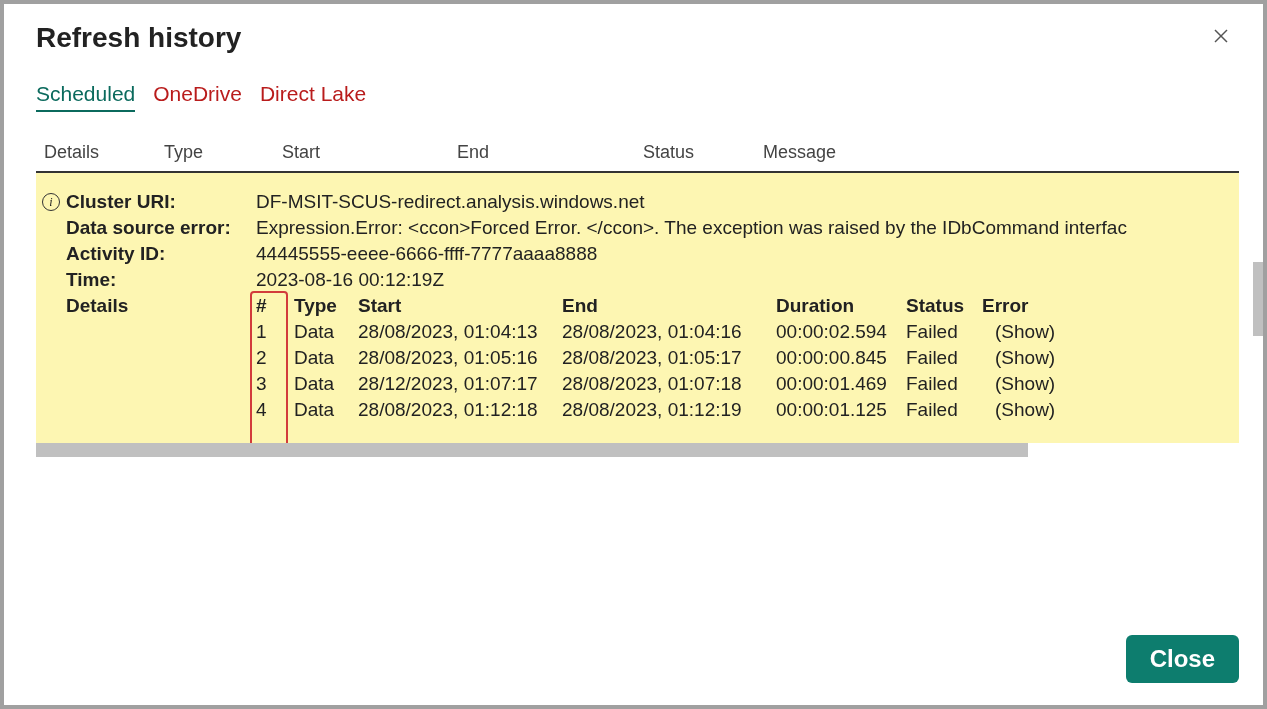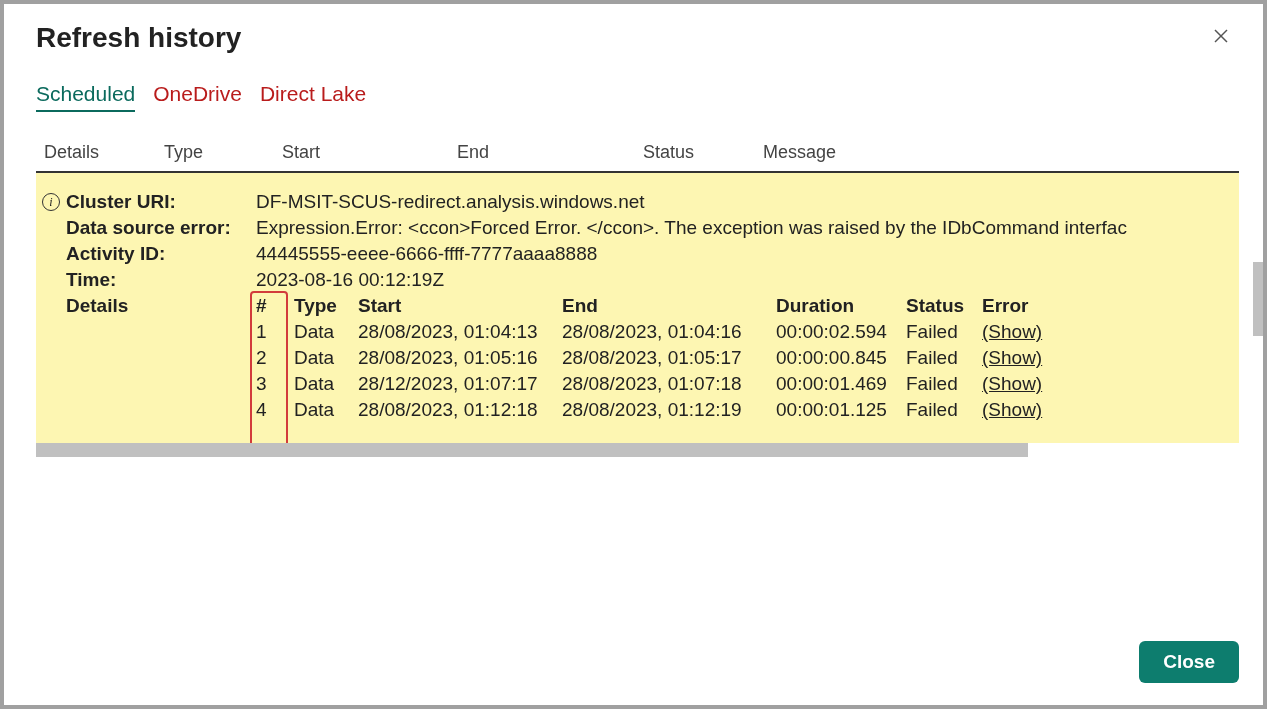--- a/index.html
+++ b/index.html
@@ -120,22 +120,22 @@
     .details-grid .hdr {
       font-weight: 700;
     }
     .highlight-box {
       position: absolute;
       border: 2.5px solid #d23b3b;
       border-radius: 4px;
       pointer-events: none;
     }
     .show-link {
-      text-decoration: underline;
-      cursor: pointer;
+      cursor: pointer;
+      margin-left: 13px;
     }
     .hscroll {
       height: 14px;
       background: #c0c0c0;
       margin-top: 0;
       width: 992px;
     }
     .vscroll {
       position: absolute;
       right: 0px;
@@ -146,21 +146,21 @@
     }
     .footer {
       margin-top: auto;
       display: flex;
       justify-content: flex-end;
       padding-top: 20px;
     }
     .close-btn {
       background: #0d7d6e;
       color: white;
-      font-size: 19px;
+      font-size: 24px;
       font-weight: 600;
       border: none;
       padding: 10px 24px;
       border-radius: 6px;
       cursor: pointer;
     }
   </style>
 </head>
 <body>
 

